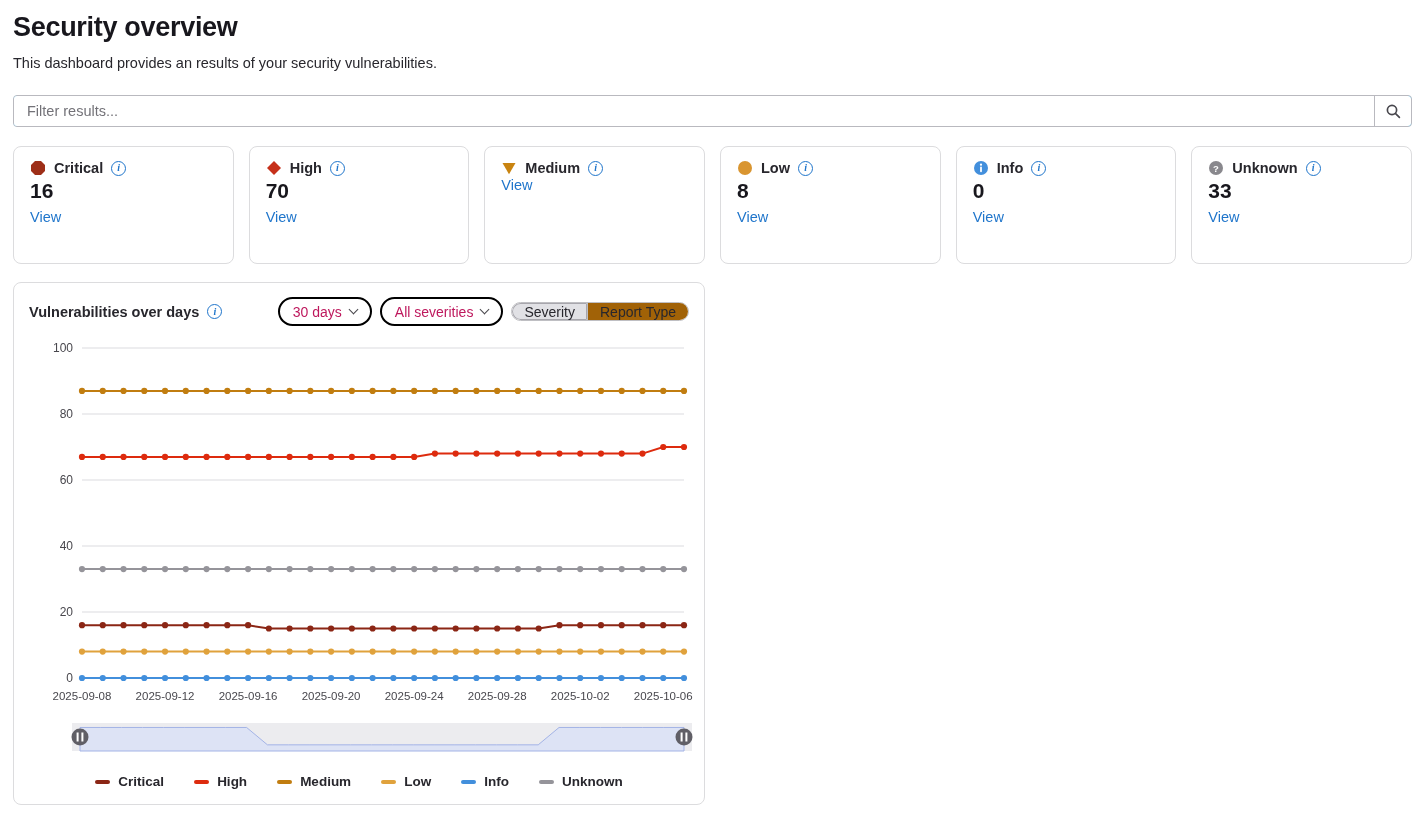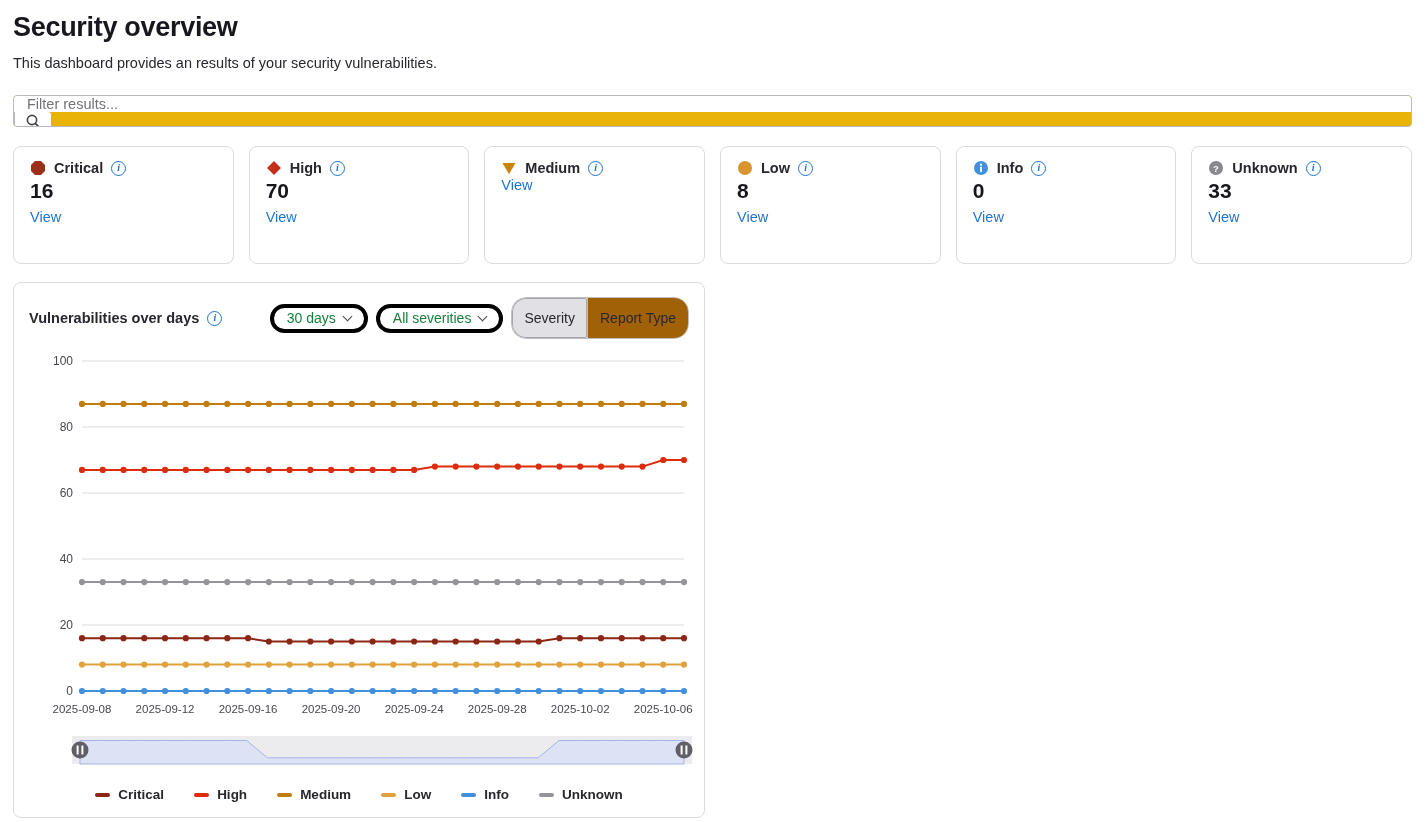--- a/index.html
+++ b/index.html
@@ -16,21 +16,21 @@
     margin:4px 0 12px;
     font-size:27px; font-weight:700; color:#18171d;
     letter-spacing:-0.3px;
   }
   .subtitle { font-size:14.5px; color:#28272d; margin:0 0 24px; }
 
   
   .filterbar {
     display:flex; align-items:stretch;
     border:1px solid #b9b9bf; border-radius:4px;
-    height:32px; background:#eab308; overflow:hidden;flex-direction:column;
+    height:32px; background:#7dd3fc; overflow:hidden;
   }
   .filterbar input {
     flex:1; border:none; outline:none; padding:0 13px;
     font-size:14.5px; font-family:"Liberation Sans",sans-serif; color:#28272d;
   }
   .filterbar input::placeholder { color:#737278; }
   .search-btn {
     width:37px; border:none; border-left:1px solid #b9b9bf;
     background:#fff; display:flex; align-items:center; justify-content:center;
     cursor:pointer; border-radius:0 3px 3px 0;
@@ -59,30 +59,30 @@
   .panel {
     width:692px; margin-top:18px;
     border:1px solid #dcdcde; border-radius:8px;
     padding:14px 15px 15px; background:#fff;
   }
   .panel-head { display:flex; align-items:center; margin-bottom:8px; }
   .panel-title-wrap { display:flex; align-items:center; gap:8px; flex:1; }
   .panel-title { font-size:14.5px; font-weight:700; color:#28272d; }
   .controls { display:flex; align-items:center; gap:8px; }
   .pill {
-    height:29px; border:4px solid #000000; border-radius:15px;
+    height:29px; border:2px solid #000000; border-radius:15px;
     background:#fff; padding:0 13px; display:flex; align-items:center; gap:8px;
-    font-size:14px; color:#15803d; cursor:pointer; font-family:inherit;
+    font-size:14px; color:#be185d; cursor:pointer; font-family:inherit;
   }
   .chev {
     width:7px; height:7px; margin-top:-4px;
     border-right:1.6px solid #48474d; border-bottom:1.6px solid #48474d;
     transform:rotate(45deg);
   }
-  .seg { display:flex; border:1px solid #bfbfc3; border-radius:15px; height:42px; overflow:hidden; background:#fff; }
+  .seg { display:flex; border:1px solid #bfbfc3; border-radius:15px; height:19px; overflow:hidden; background:#fff; }
   .seg-btn {
     border:none; background:#a16207; padding:0 12px; font-size:14px; color:#28272d;
     font-family:inherit; cursor:pointer; height:100%;
   }
   .seg-btn.selected {
     background:#e1e1e5;
     box-shadow: inset 0 0 0 1px #a7a6ac;
     border-radius:14px 2px 2px 14px;
   }
   .seg-divider { width:1px; background:#bfbfc3; }

